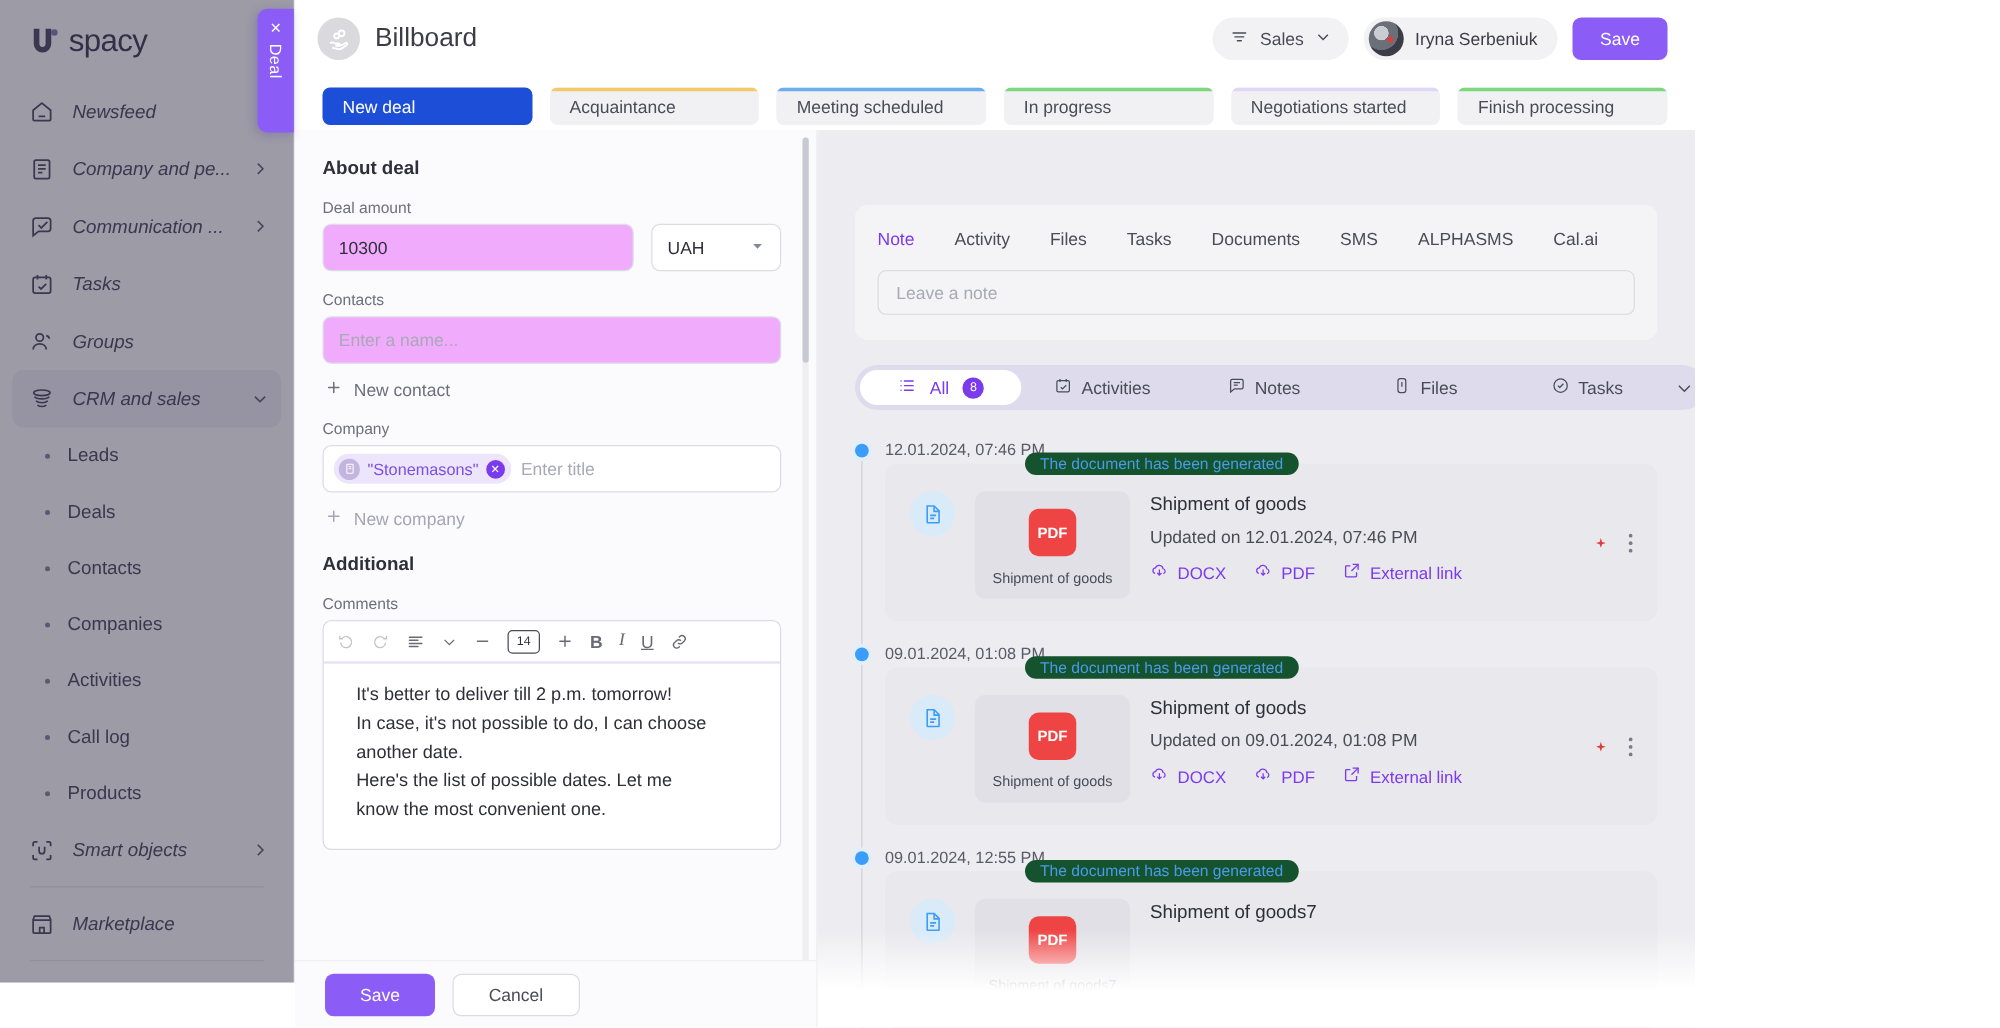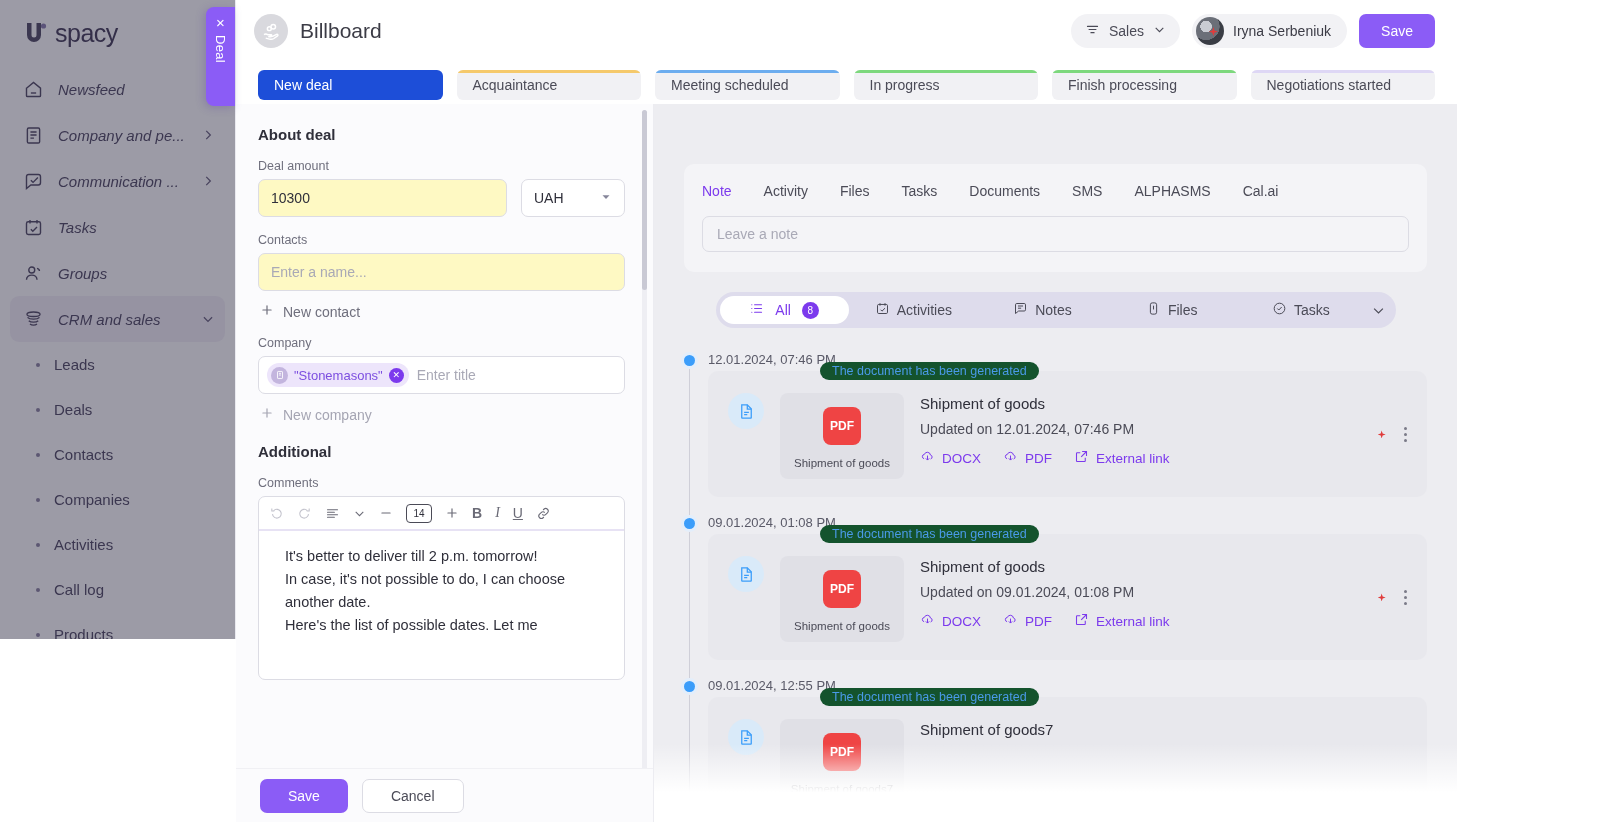--- a/index.html
+++ b/index.html
@@ -7,21 +7,21 @@
     width: 1600px; height: 822px;
     font-family: "Liberation Sans", sans-serif;
     background: #ffffff;
     overflow: hidden;
   }
   #app { position: relative; width: 1600px; height: 822px; }
 
   
   .sidebar {
     position: absolute; left: 0; top: 0;
-    width: 236px; height: 639px;
+    width: 236px; height: 786px;
     background: #f7f7fa;
     border-right: 1px solid #e9e9ef;
     overflow: hidden;
   }
   .sidebar-dim {
     position: absolute; left: 0; top: 0;
     width: 236px; height: 822px;
     background: rgba(20,18,40,0.40);
     z-index: 5; pointer-events: none;
   }
@@ -59,21 +59,21 @@
     box-shadow: -2px 2px 8px rgba(80,50,160,0.25);
   }
   .deal-tab-x { color: #fff; font-size: 15px; line-height: 1; font-weight: 400; }
   .deal-tab-label {
     color: #fff; font-size: 13px;
     writing-mode: vertical-rl; text-orientation: mixed;
     letter-spacing: 0.3px;
   }
 
   
-  .main { position: absolute; left: 236px; top: 0; width: 1221px; height: 822px; background: #ffffff; }
+  .main { position: absolute; left: 236px; top: 0; width: 1120px; height: 822px; background: #ffffff; }
 
   .topbar {
     position: relative; height: 62px;
     display: flex; align-items: center;
     padding: 0 22px 0 18px;
   }
   .title-ico {
     width: 34px; height: 34px; border-radius: 50%;
     background: #d9d9de; display: flex; align-items: center; justify-content: center;
     color: #ffffff; flex: 0 0 34px;
@@ -143,21 +143,21 @@
   }
   .form-thumb {
     position: absolute; right: 6px; top: 6px; width: 5px; height: 180px;
     background: #c9c9d4; border-radius: 3px; cursor: pointer;
   }
   .sec-title { font-size: 15px; font-weight: bold; color: #2f2f3a; margin-bottom: 16px; }
   .fld-label { font-size: 12.5px; color: #6f6f7d; margin-bottom: 6px; }
   .fld-row { display: flex; gap: 14px; margin-bottom: 16px; }
   .inp {
     height: 38px; border: 1px solid #dcdce4; border-radius: 7px;
-    background: #fef9c3; font-size: 14px; color: #2f2f3a;
+    background: #f0abfc; font-size: 14px; color: #2f2f3a;
     padding: 0 12px; font-family: inherit; width: 100%;
   }
   .inp::placeholder { color: #a9a9b6; }
   .cur-sel {
     width: 104px; flex: 0 0 104px; height: 38px;
     border: 1px solid #dcdce4; border-radius: 7px; background: #fff;
     display: flex; align-items: center; padding: 0 12px;
     font-size: 14px; color: #2f2f3a; cursor: pointer;
   }
   .cur-sel .cs-chev { margin-left: auto; color: #86869a; }
@@ -532,25 +532,25 @@
         </div>
       <div class="stage" style="--sc:#f5c96b">
           <span>Acquaintance</span>
         </div>
       <div class="stage" style="--sc:#6cadef">
           <span>Meeting scheduled</span>
         </div>
       <div class="stage" style="--sc:#7dd87d">
           <span>In progress</span>
         </div>
+      <div class="stage" style="--sc:#ded7f5">
+          <span>Negotiations started</span>
+        </div>
       <div class="stage" style="--sc:#7dd87d">
           <span>Finish processing</span>
-        </div>
-      <div class="stage" style="--sc:#ded7f5">
-          <span>Negotiations started</span>
         </div>
     </div>
 
     <div class="body-split">
 
       <section class="form-pane">
         <div class="form-scroll">
           <div class="sec-title">About deal</div>
 
           <div class="fld-label">Deal amount</div>
@@ -648,20 +648,21 @@
                     <path d="M10 13.5a4 4 0 0 0 5.7 0l2.6-2.6a4 4 0 1 0-5.7-5.7l-1.2 1.2"></path>
                     <path d="M14 10.5a4 4 0 0 0-5.7 0l-2.6 2.6a4 4 0 1 0 5.7 5.7l1.2-1.2"></path>
                   </svg>
               </span>
             </div>
             <div class="ed-body">
               <div>It's better to deliver till 2 p.m. tomorrow!</div>
               <div>In case, it's not possible to do, I can choose</div>
               <div>another date.</div>
               <div>Here's the list of possible dates. Let me</div>
+              <div>know the most convenient one.</div>
             </div>
           </div>
         </div>
 
         <div class="form-track"></div>
         <div class="form-thumb"></div>
 
         <div class="form-actions">
           <button class="btn-save">Save</button>
           <button class="btn-cancel">Cancel</button>

